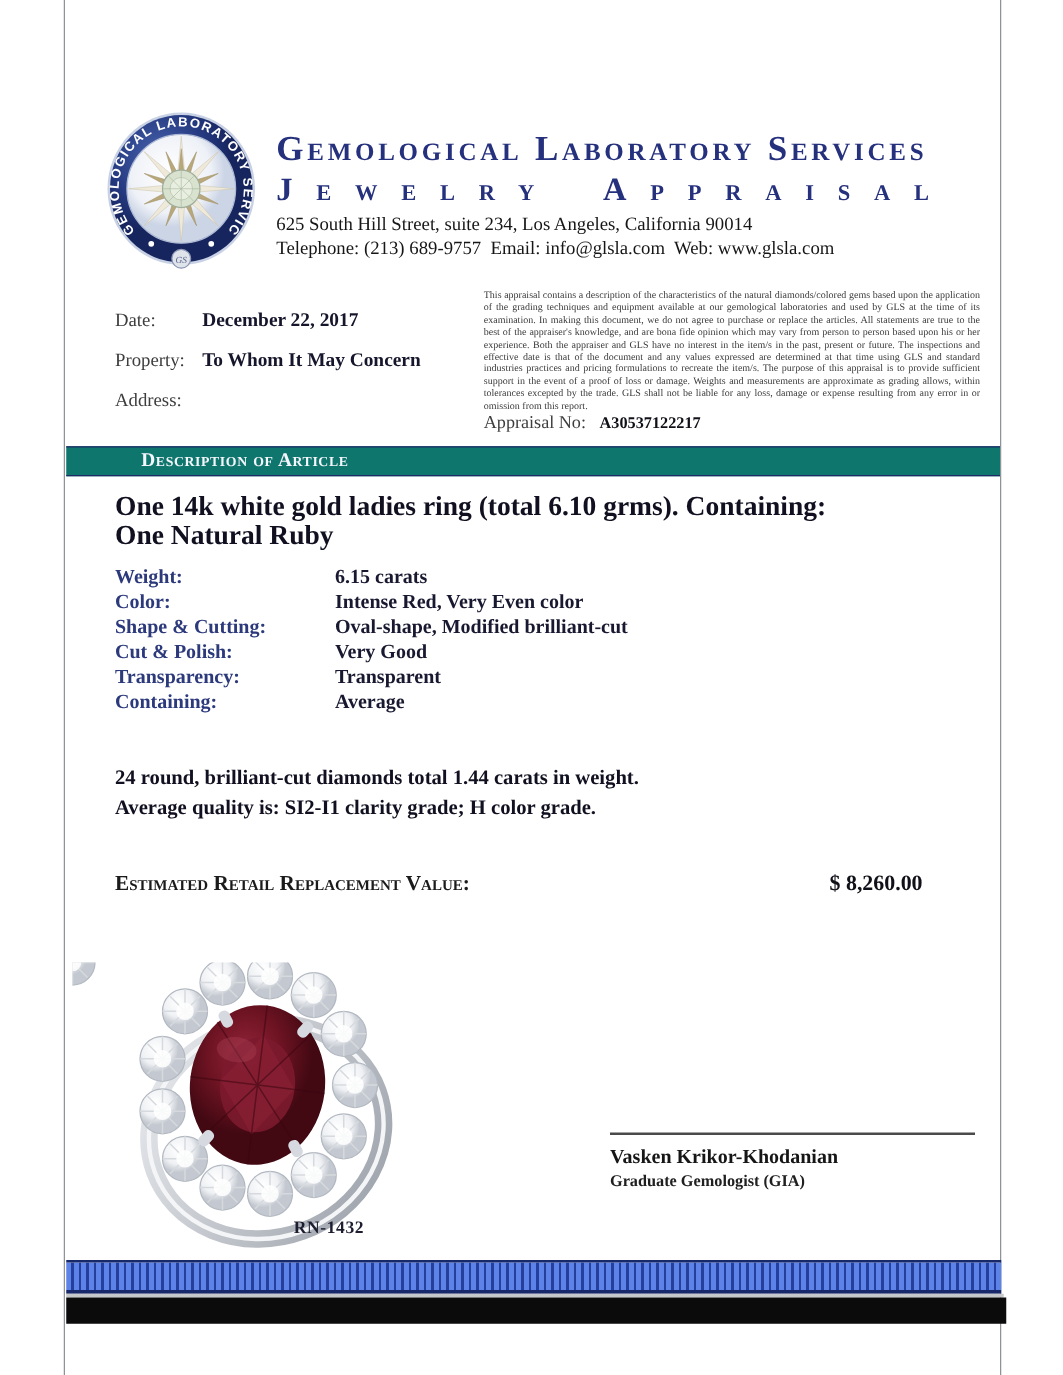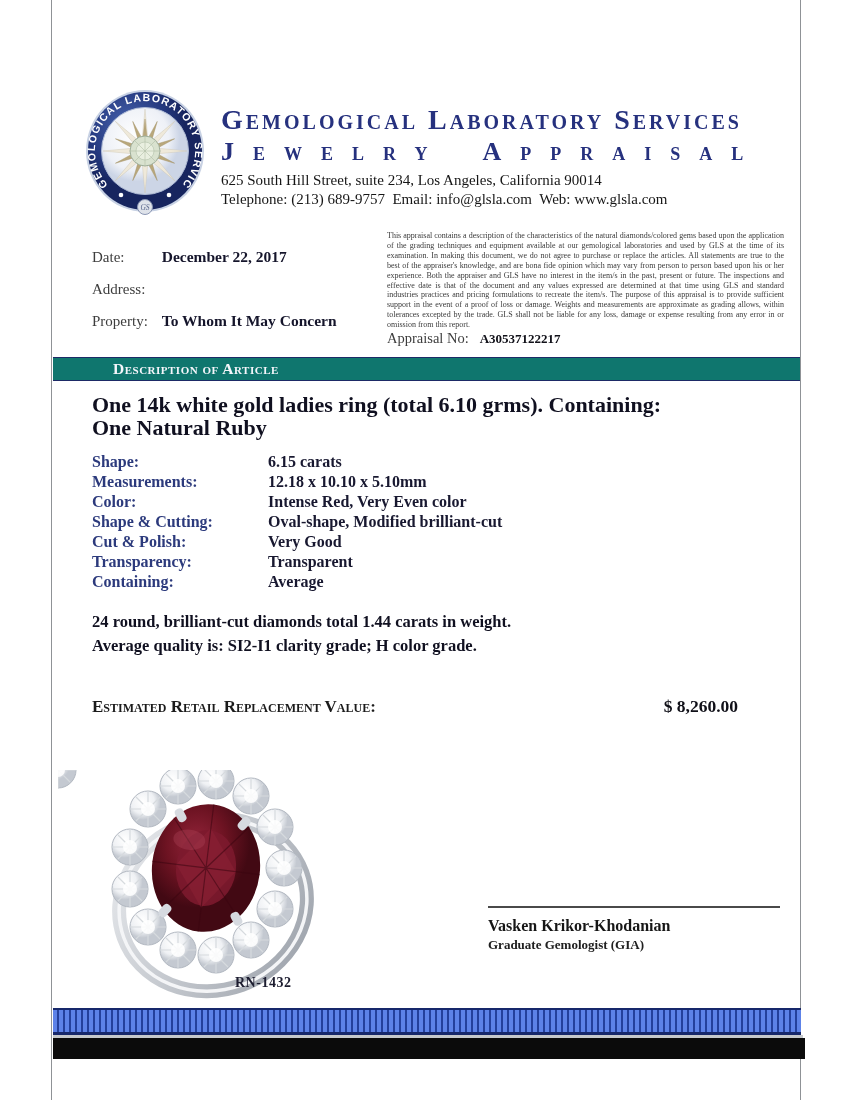--- a/index.html
+++ b/index.html
@@ -128,50 +128,46 @@
     <div class="head-addr">625 South Hill Street, suite 234, Los Angeles, California 90014</div>
     <div class="head-contact">Telephone: (213) 689-9757  Email: info@glsla.com  Web: www.glsla.com</div>
   </div>
 
   <div class="meta">
     <div class="meta-row">
       <span class="meta-label">Date:</span>
       <span class="meta-value">December 22, 2017</span>
     </div>
     <div class="meta-row">
+      <span class="meta-label">Property:</span>
+      <span class="meta-value">To Whom It May Concern</span>
+    </div>
+    <div class="meta-row">
       <span class="meta-label">Address:</span>
       <span class="meta-value"></span>
-    </div>
-    <div class="meta-row">
-      <span class="meta-label">Property:</span>
-      <span class="meta-value">To Whom It May Concern</span>
     </div>
   </div>
 
   <div class="disclaimer">This appraisal contains a description of the characteristics of the natural diamonds/colored gems based upon the application of the grading techniques and equipment available at our gemological laboratories and used by GLS at the time of its examination. In making this document, we do not agree to purchase or replace the articles. All statements are true to the best of the appraiser's knowledge, and are bona fide opinion which may vary from person to person based upon his or her experience. Both the appraiser and GLS have no interest in the item/s in the past, present or future. The inspections and effective date is that of the document and any values expressed are determined at that time using GLS and standard industries practices and pricing formulations to recreate the item/s. The purpose of this appraisal is to provide sufficient support in the event of a proof of loss or damage. Weights and measurements are approximate as grading allows, within tolerances excepted by the trade. GLS shall not be liable for any loss, damage or expense resulting from any error in or omission from this report.</div>
 
   <div class="appraisal-row"><span class="appraisal-label">Appraisal No:</span><span>   </span><span class="appraisal-value">A30537122217</span></div>
 
   <div class="desc-bar">
     <div class="desc-bar-title">Description of Article</div>
   </div>
 
   <div class="intro">
     <div>One 14k white gold ladies ring (total 6.10 grms). Containing:</div>
     <div>One Natural Ruby</div>
   </div>
 
   <div class="attrs">
     <div class="attr-row">
-      <span class="attr-label">Shape:</span>
+      <span class="attr-label">Weight:</span>
       <span class="attr-value">6.15 carats</span>
-    </div>
-    <div class="attr-row">
-      <span class="attr-label">Measurements:</span>
-      <span class="attr-value">12.18 x 10.10 x 5.10mm</span>
     </div>
     <div class="attr-row">
       <span class="attr-label">Color:</span>
       <span class="attr-value">Intense Red, Very Even color</span>
     </div>
     <div class="attr-row">
       <span class="attr-label">Shape &amp; Cutting:</span>
       <span class="attr-value">Oval-shape, Modified brilliant-cut</span>
     </div>
     <div class="attr-row">

